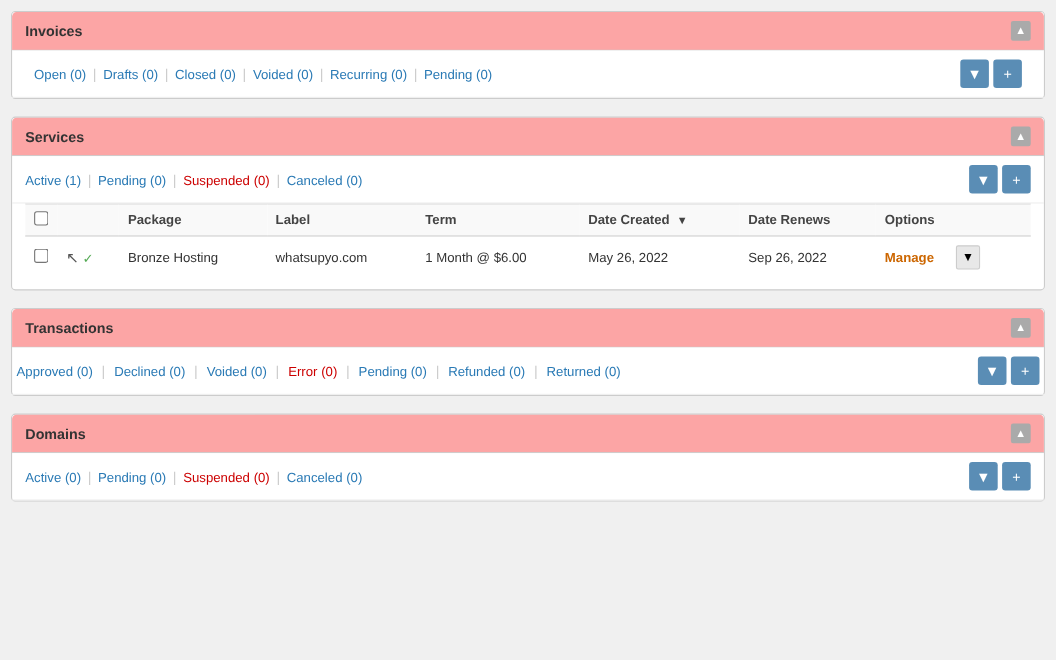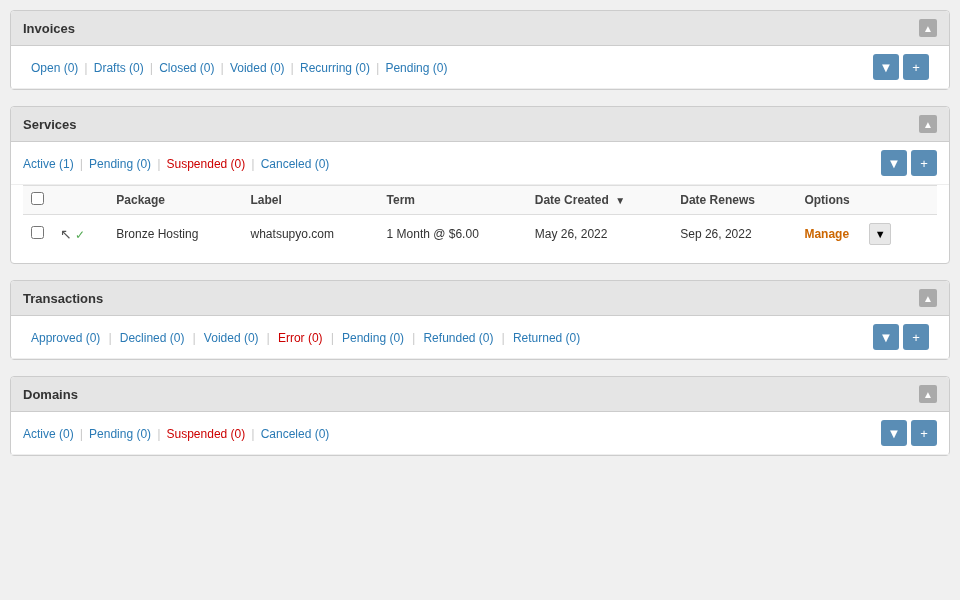--- a/index.html
+++ b/index.html
@@ -13,21 +13,21 @@
     }
 
     .section {
       background: #fff;
       border: 1px solid #ccc;
       border-radius: 4px;
       margin-bottom: 16px;
     }
 
     .section-header {
-      background: #e5e5e5;
+      background: #fca5a5;
       border-bottom: 1px solid #ccc;
       padding: 8px 12px;
       display: flex;
       align-items: center;
       justify-content: space-between;
       border-radius: 4px 4px 0 0;
     }
 
     .section-title {
       font-weight: bold;
@@ -269,21 +269,21 @@
   </div>
 </div>
 
 <div class="section">
   <div class="section-header">
     <span class="section-title">Transactions</span>
     <button class="section-collapse">
       <span>▲</span>
     </button>
   </div>
-  <div style="display:flex; align-items:center; padding: 8px 20px; border-bottom: 1px solid #eee; flex-wrap:wrap; gap:2px;">
+  <div style="display:flex; align-items:center; padding: 8px 4px; border-bottom: 1px solid #eee; flex-wrap:wrap; gap:2px;">
     <span><a class="tab-link">Approved (0)</a></span>
     <span class="tab-separator">|</span>
     <span><a class="tab-link">Declined (0)</a></span>
     <span class="tab-separator">|</span>
     <span><a class="tab-link">Voided (0)</a></span>
     <span class="tab-separator">|</span>
     <span><a class="tab-link red">Error (0)</a></span>
     <span class="tab-separator">|</span>
     <span><a class="tab-link">Pending (0)</a></span>
     <span class="tab-separator">|</span>

